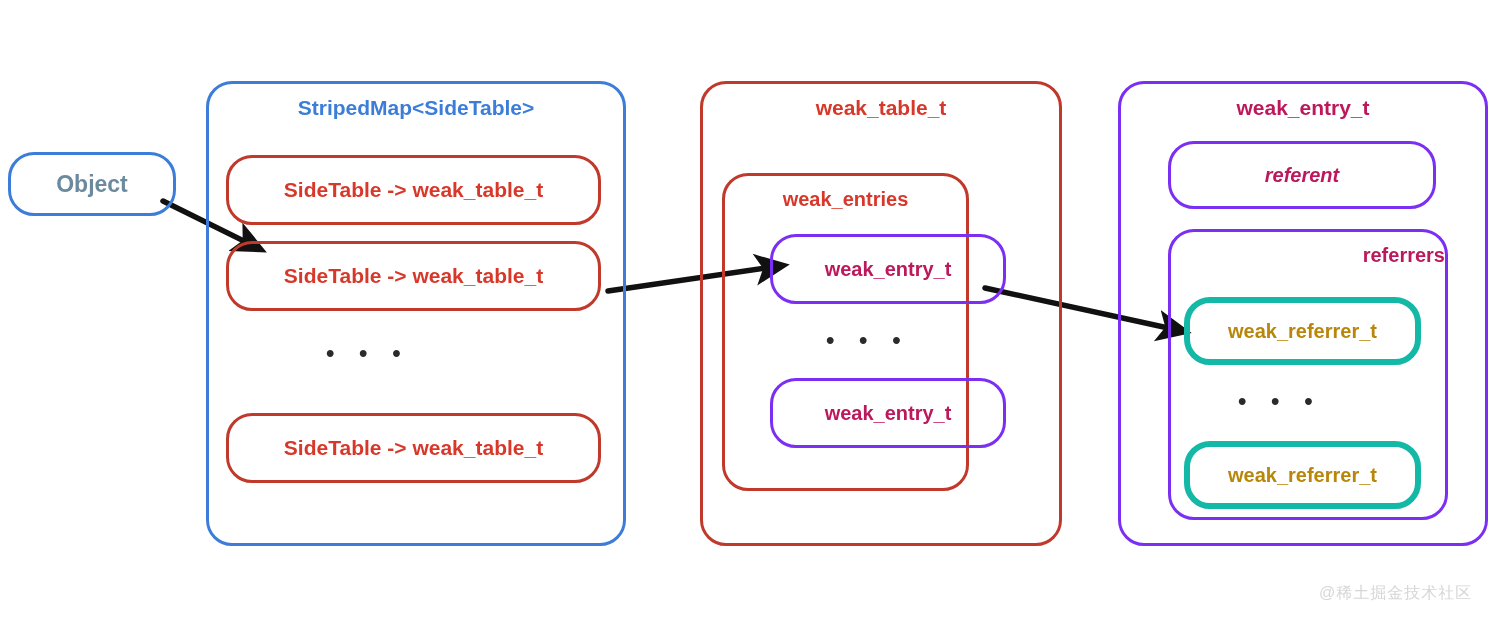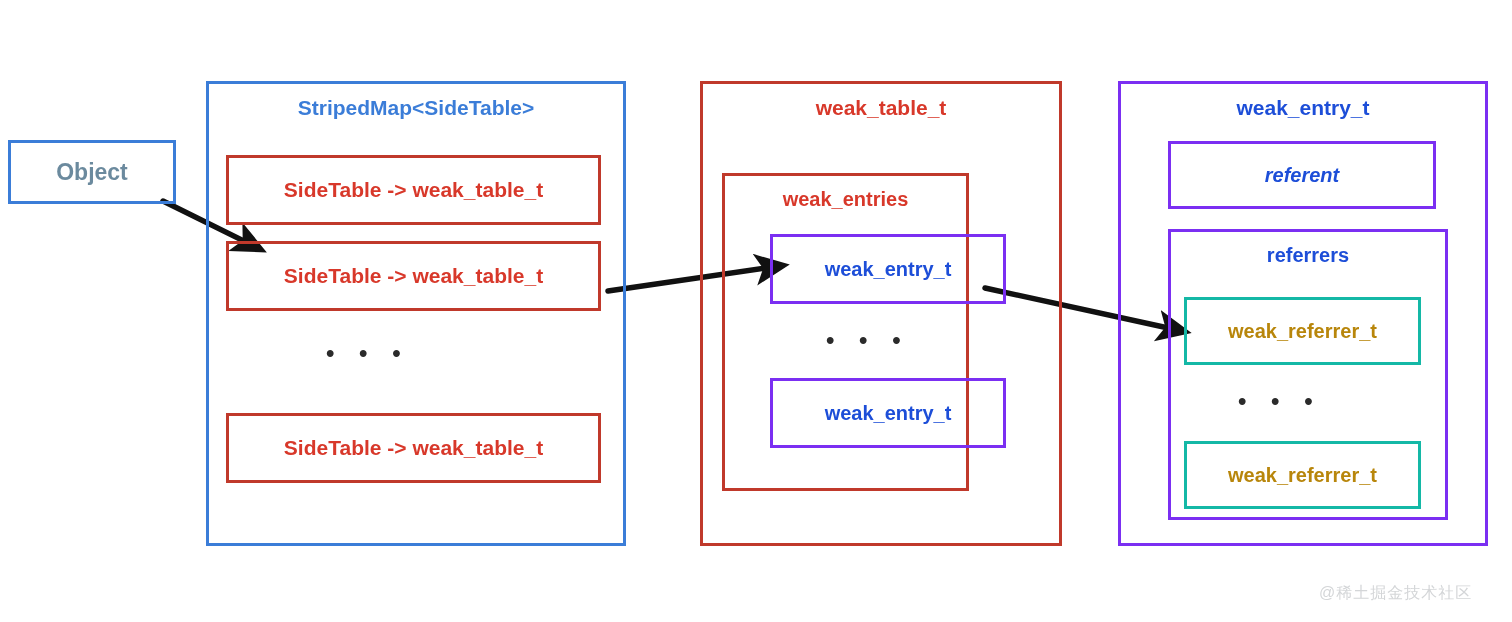--- a/index.html
+++ b/index.html
@@ -14,20 +14,21 @@
     position: relative;
     width: 1512px;
     height: 622px;
     background: #ffffff;
     overflow: hidden;
   }
   .box {
     position: absolute;
     box-sizing: border-box;
     background: transparent;
+    border-radius: 26px;
   }
   .box-label {
     position: absolute;
     left: 0;
     right: 0;
     text-align: center;
     font-weight: bold;
     white-space: nowrap;
   }
   
@@ -42,26 +43,26 @@
   }
   .leaf .leaf-label {
     font-weight: bold;
     white-space: nowrap;
     text-align: center;
   }
 
   .b-blue   { border: 3px solid #3b7dd8; }
   .b-red    { border: 3px solid #c0392b; }
   .b-purple { border: 3px solid #7b2ff2; }
-  .b-gold   { border: 3px solid #14b8a6; }
+  .b-gold   { border: 6px solid #14b8a6; }
 
   .t-blue   { color: #3b7dd8; }
   .t-slate  { color: #6b8a9e; }
   .t-red    { color: #d8382a; }
-  .t-purple { color: #1d4ed8; }
+  .t-purple { color: #be185d; }
   .t-gold   { color: #b8860b; }
 
   .ellipsis {
     position: absolute;
     color: #2b2b2b;
     font-weight: bold;
     letter-spacing: 9px;
     line-height: 1;
     white-space: nowrap;
   }
@@ -92,21 +93,21 @@
     <defs>
       <marker id="ah" markerWidth="7" markerHeight="7" refX="4.6" refY="3.2" orient="auto" markerUnits="strokeWidth">
         <path d="M0,0.3 L6.4,3.2 L0,6.1 L1.5,3.2 Z" fill="#111111"></path>
       </marker>
     </defs>
     <line x1="163" y1="201" x2="258" y2="248" stroke="#111111" stroke-width="5.5" stroke-linecap="round" marker-end="url(#ah)"></line>
     <line x1="608" y1="291" x2="780" y2="266" stroke="#111111" stroke-width="5.5" stroke-linecap="round" marker-end="url(#ah)"></line>
     <line x1="985" y1="288" x2="1182" y2="331" stroke="#111111" stroke-width="5.5" stroke-linecap="round" marker-end="url(#ah)"></line>
   </svg>
 
-  <div class="box b-blue leaf" style="left:8px; top:140px; width:168px; height:64px;">
+  <div class="box b-blue leaf" style="left:8px; top:152px; width:168px; height:64px;">
     <span class="leaf-label t-slate" style="font-size:23px;">Object</span>
   </div>
 
   <div class="box b-blue container" style="left:206px; top:81px; width:420px; height:465px;">
     <div class="box-label t-blue" style="font-size:21px;">StripedMap&lt;SideTable&gt;</div>
   </div>
 
   <div class="box b-red leaf" style="left:226px; top:155px; width:375px; height:70px;">
     <span class="leaf-label t-red" style="font-size:21px;">SideTable -&gt; weak_table_t</span>
   </div>
@@ -141,21 +142,21 @@
 
   <div class="box b-purple container" style="left:1118px; top:81px; width:370px; height:465px;">
     <div class="box-label t-purple" style="font-size:21px;">weak_entry_t</div>
   </div>
 
   <div class="box b-purple leaf" style="left:1168px; top:141px; width:268px; height:68px;">
     <span class="leaf-label t-purple" style="font-size:20px;font-style:italic;">referent</span>
   </div>
 
   <div class="box b-purple container" style="left:1168px; top:229px; width:280px; height:291px;">
-    <div class="box-label t-purple" style="font-size:20px;">referrers</div>
+    <div class="box-label t-purple" style="font-size:20px;text-align:right;">referrers</div>
   </div>
 
   <div class="box b-gold leaf" style="left:1184px; top:297px; width:237px; height:68px;">
     <span class="leaf-label t-gold" style="font-size:20px;">weak_referrer_t</span>
   </div>
 
   <div class="ellipsis" style="left:1238px; top:389px; font-size:24px;">• • •</div>
 
   <div class="box b-gold leaf" style="left:1184px; top:441px; width:237px; height:68px;">
     <span class="leaf-label t-gold" style="font-size:20px;">weak_referrer_t</span>

